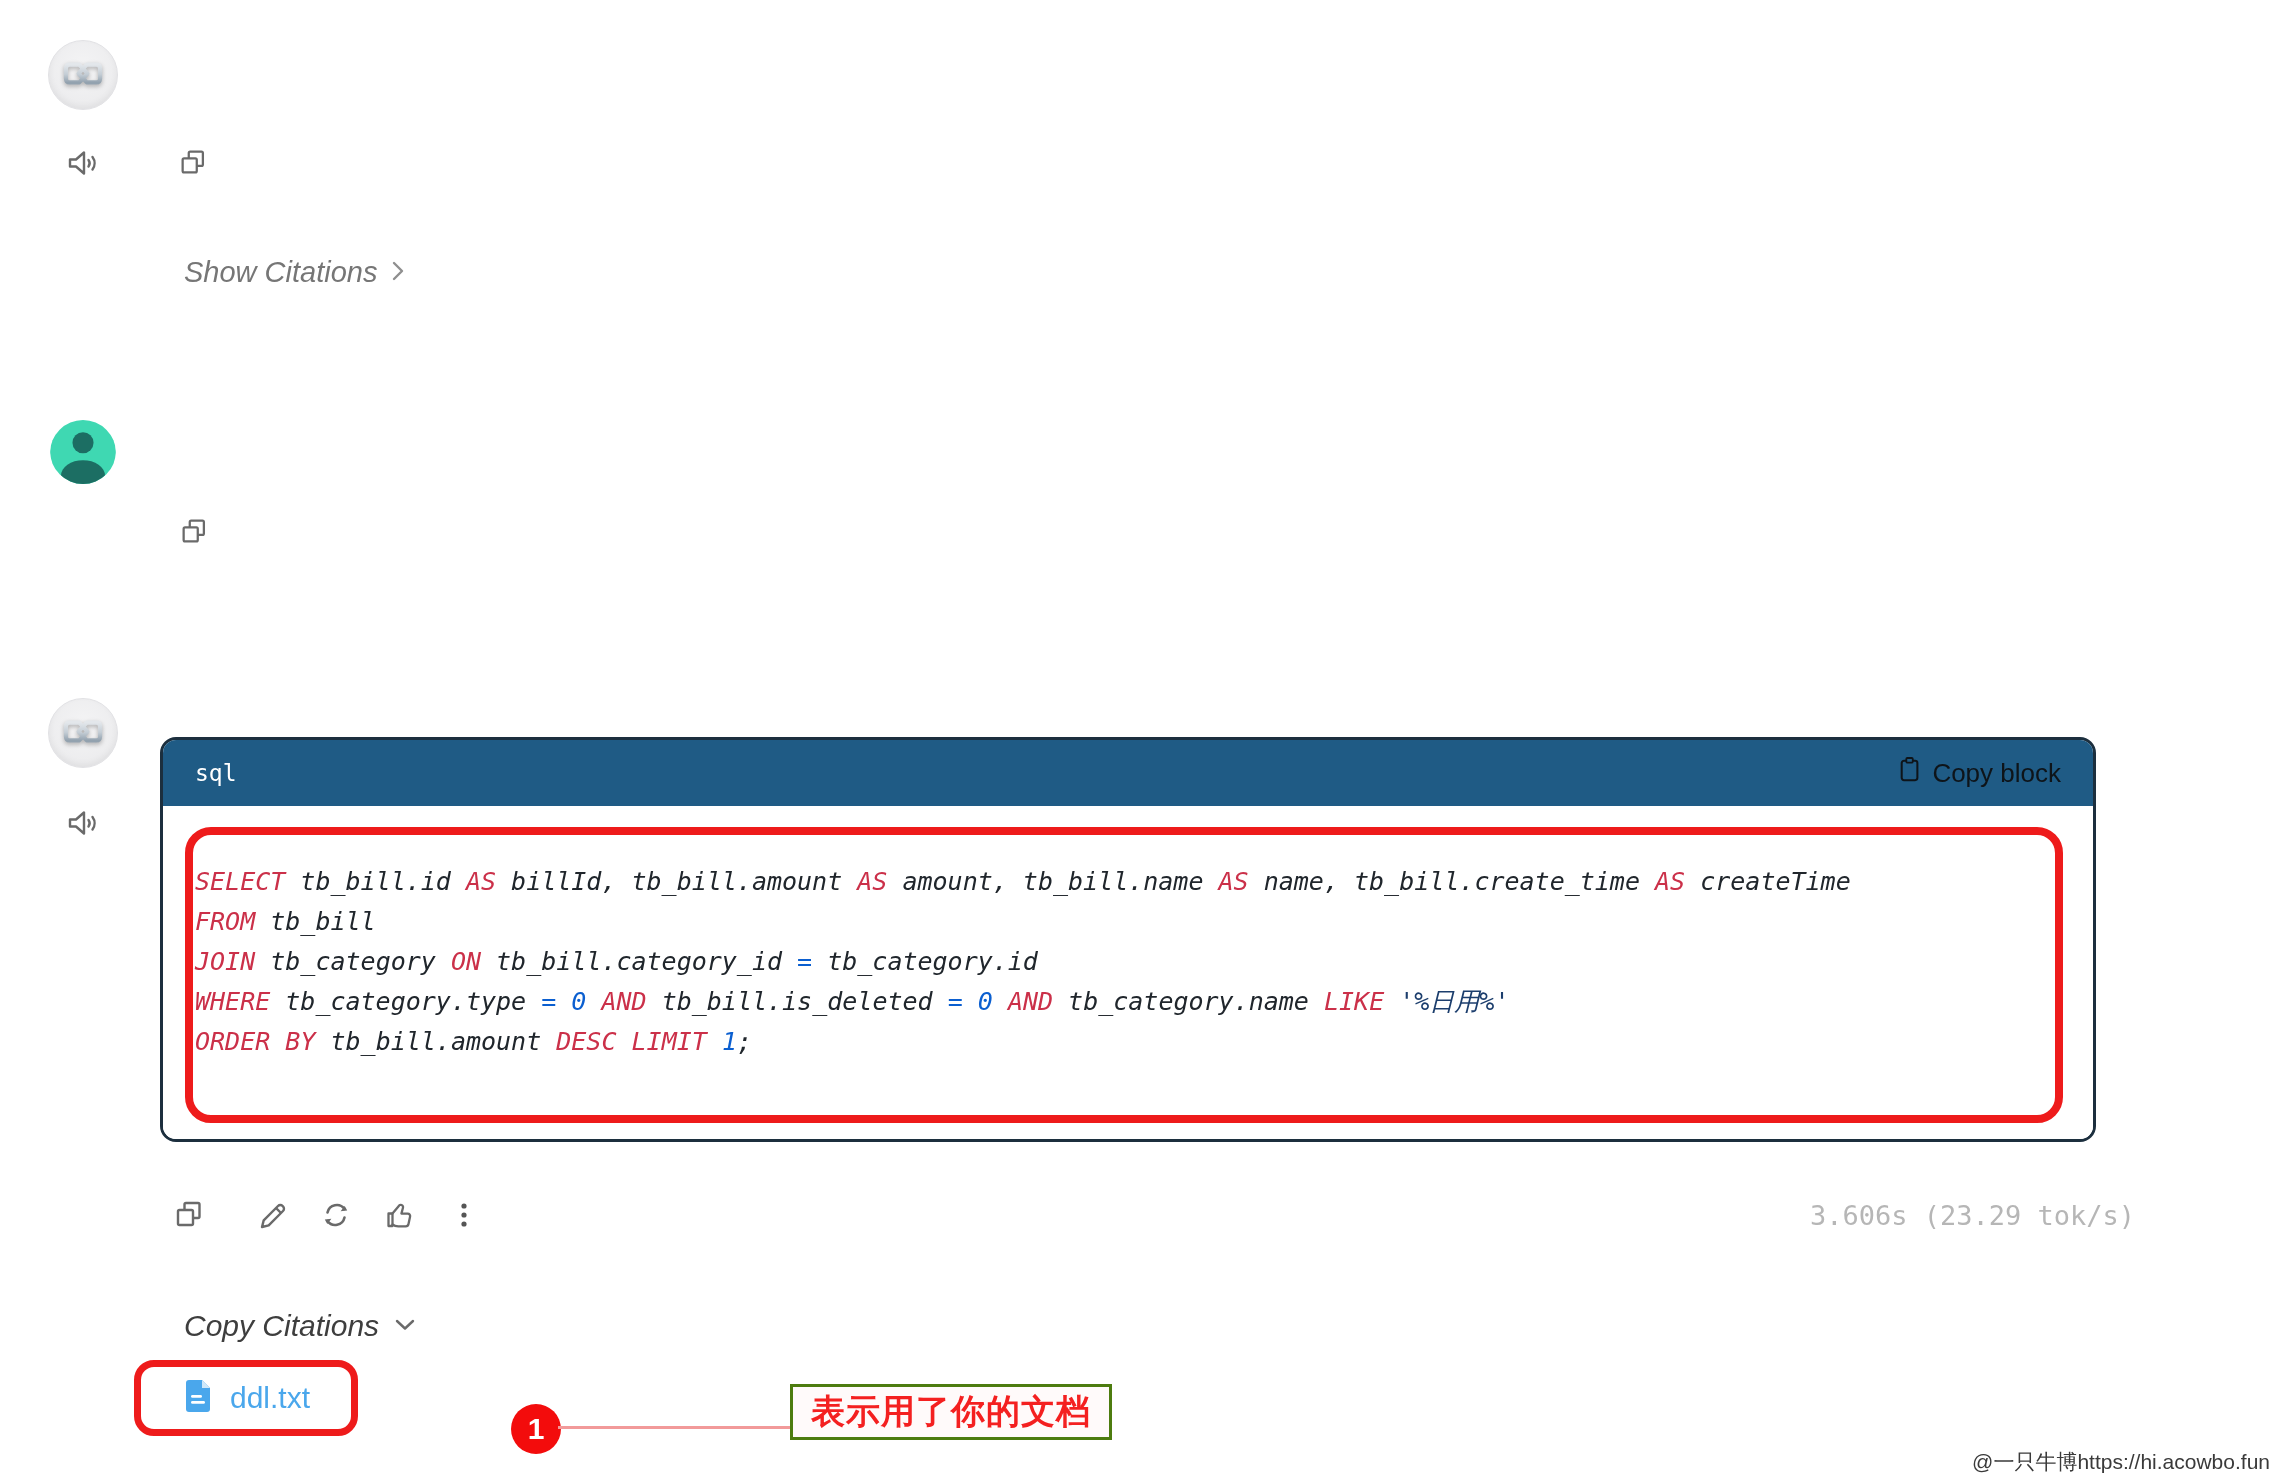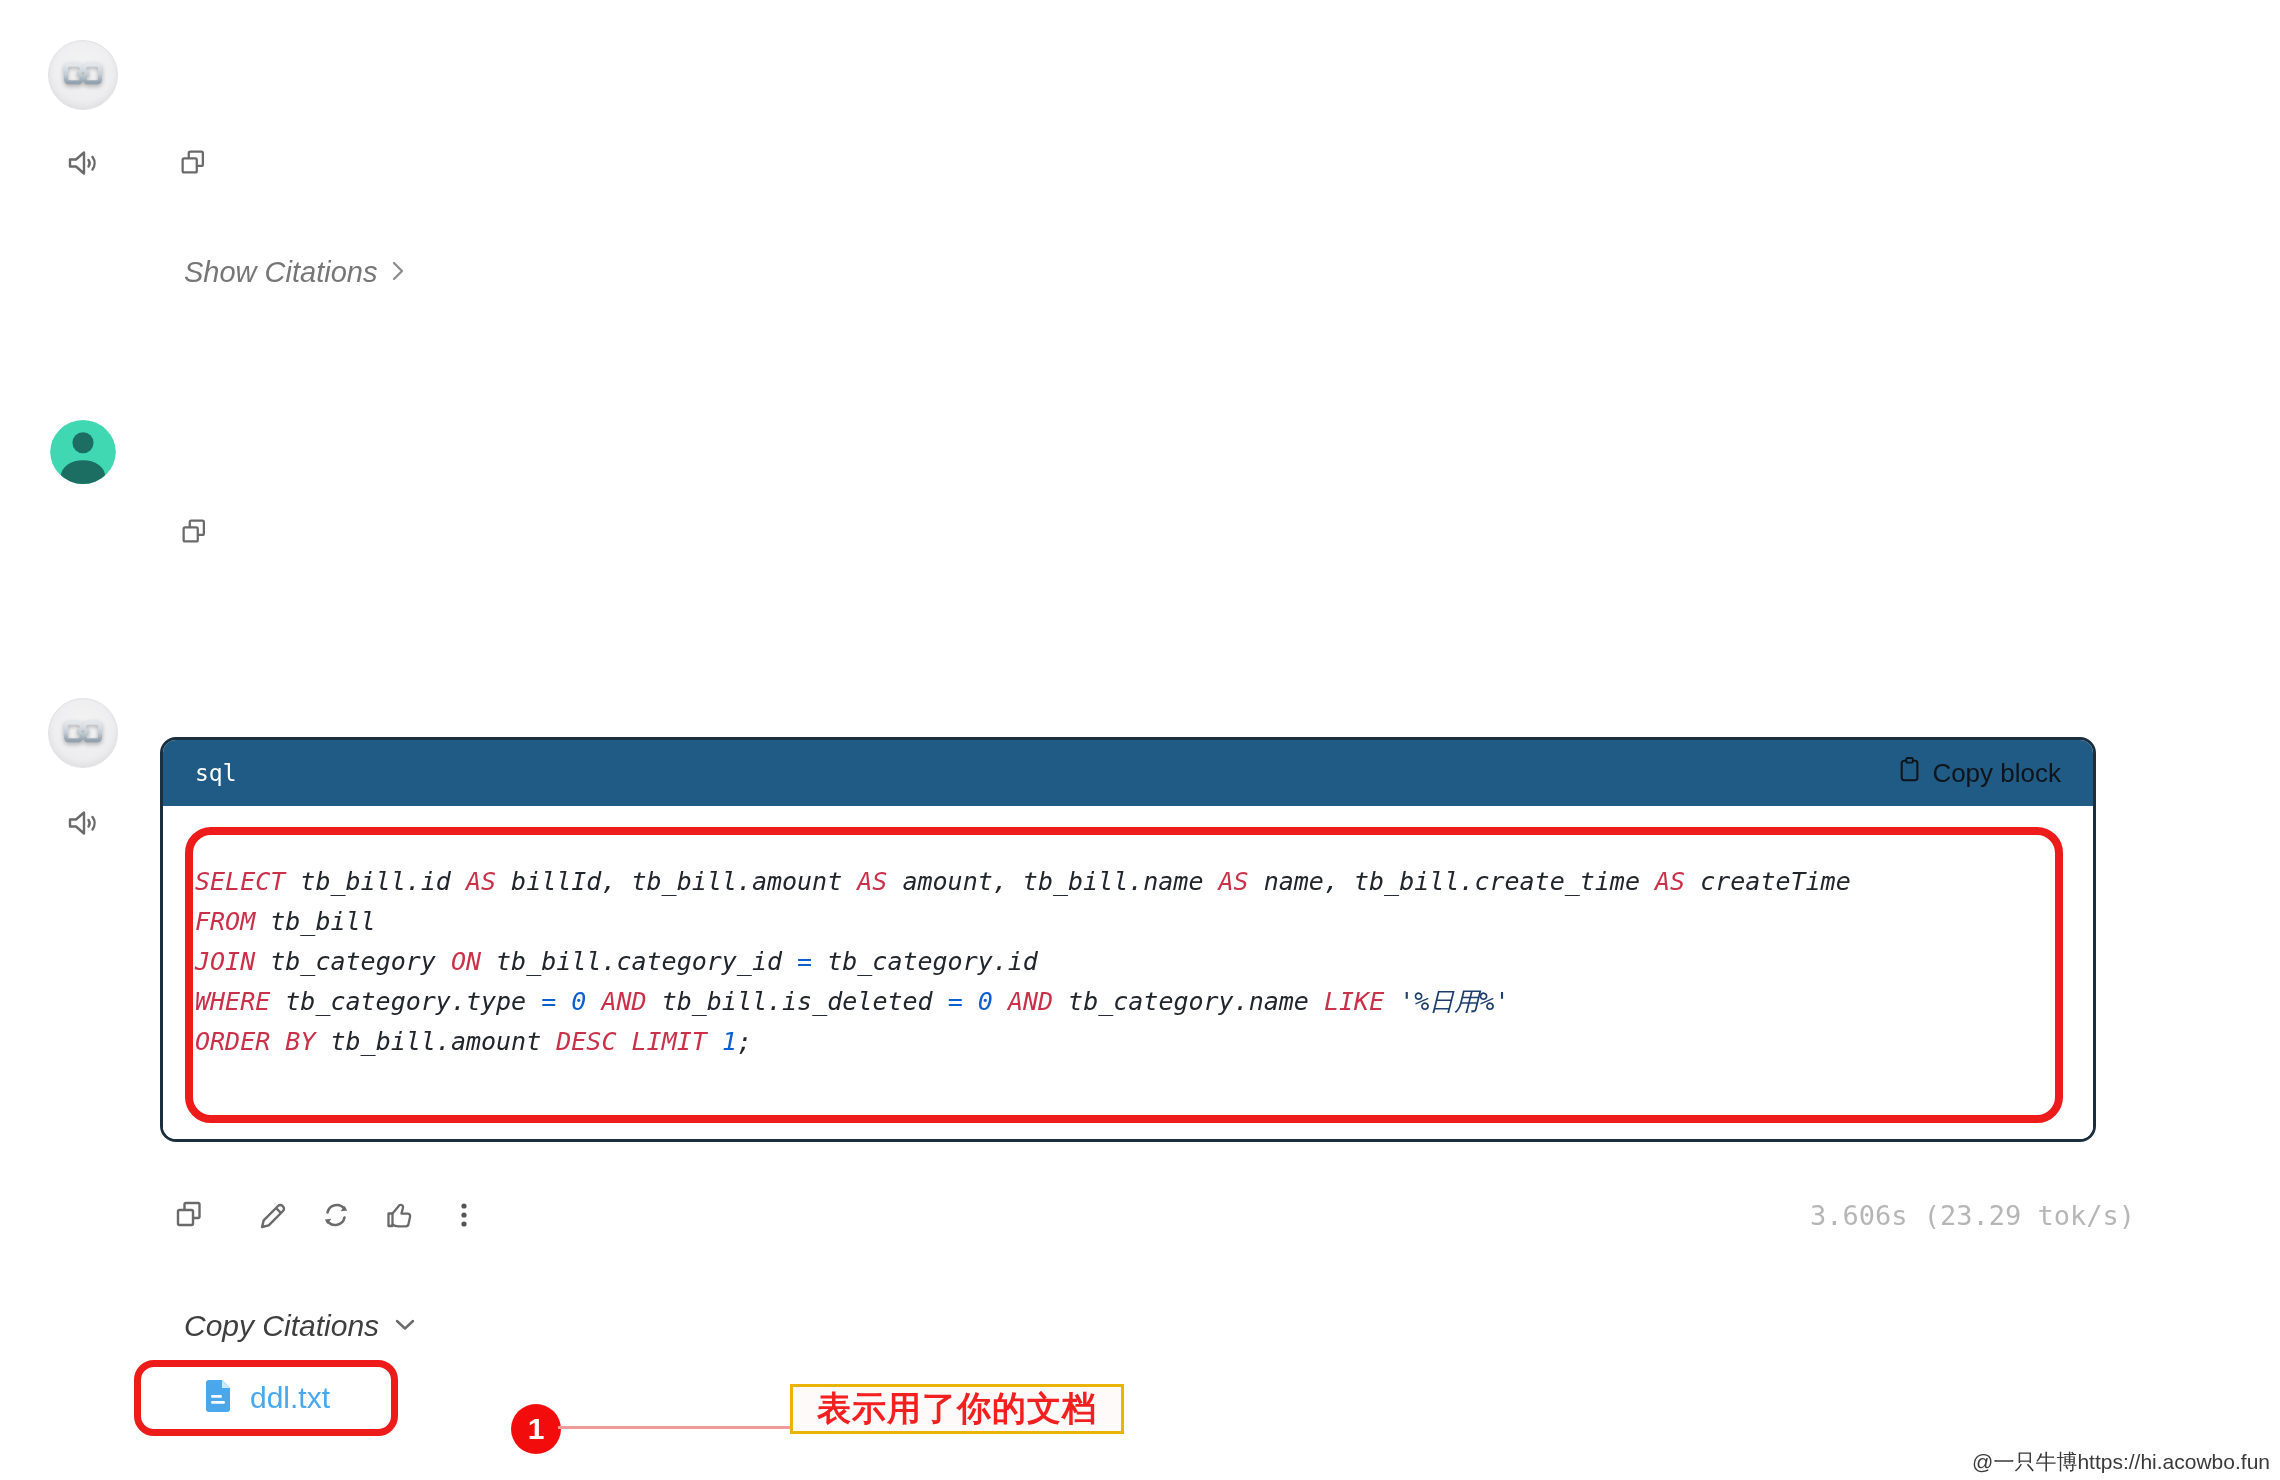--- a/index.html
+++ b/index.html
@@ -49,30 +49,30 @@
   .code-lines{position:absolute;left:32px;top:56px;font-family:"DejaVu Sans Mono","Liberation Mono",monospace;
     font-size:25px;line-height:40px;color:var(--code-text);white-space:pre;font-style:italic;}
   .code-line{height:40px;}
   .tok-kw{color:var(--keyword);}
   .tok-num{color:var(--number);}
   .tok-str{color:var(--string);}
   .tok-pl{color:var(--code-text);}
   
   .timing{position:absolute;top:1200px;right:145px;font-family:"DejaVu Sans Mono","Liberation Mono",monospace;font-size:27px;color:var(--timing-gray);}
   
-  .citation-chip{position:absolute;left:134px;top:1360px;width:264px;height:76px;box-sizing:border-box;
+  .citation-chip{position:absolute;left:134px;top:1360px;width:224px;height:76px;box-sizing:border-box;
     border:7px solid var(--annotation-red);border-radius:20px;background:#fff;
     display:flex;align-items:center;justify-content:center;gap:16px;cursor:pointer;}
   .citation-chip .file-name{font-size:30px;color:var(--file-link-blue);}
   
   .marker-circle{position:absolute;left:511px;top:1404px;width:50px;height:50px;border-radius:50%;
     background:#f30c0c;color:#fff;font-weight:bold;font-size:30px;display:flex;align-items:center;justify-content:center;}
   .connector-line{position:absolute;left:558px;top:1426px;width:234px;height:3px;background:#f29a9a;}
-  .callout-box{position:absolute;left:790px;top:1384px;height:50px;box-sizing:border-box;padding:0 24px;
-    border:3px solid #eab308;background:#fffafa;display:flex;align-items:center;justify-content:center;}
+  .callout-box{position:absolute;left:790px;top:1384px;height:56px;box-sizing:border-box;padding:0 18px;
+    border:3px solid #4d7c0f;background:#fffafa;display:flex;align-items:center;justify-content:center;}
   .callout-box span{font-size:34px;font-weight:bold;color:var(--callout-red);letter-spacing:1px;white-space:nowrap;}
   
   .watermark{position:absolute;top:1448px;right:10px;font-size:21px;color:#3a3a3a;}
 </style>
 </head>
 <body>
 
 <div class="canvas">
 
   <div class="avatar avatar-ai" style="left:48px;top:40px;">

